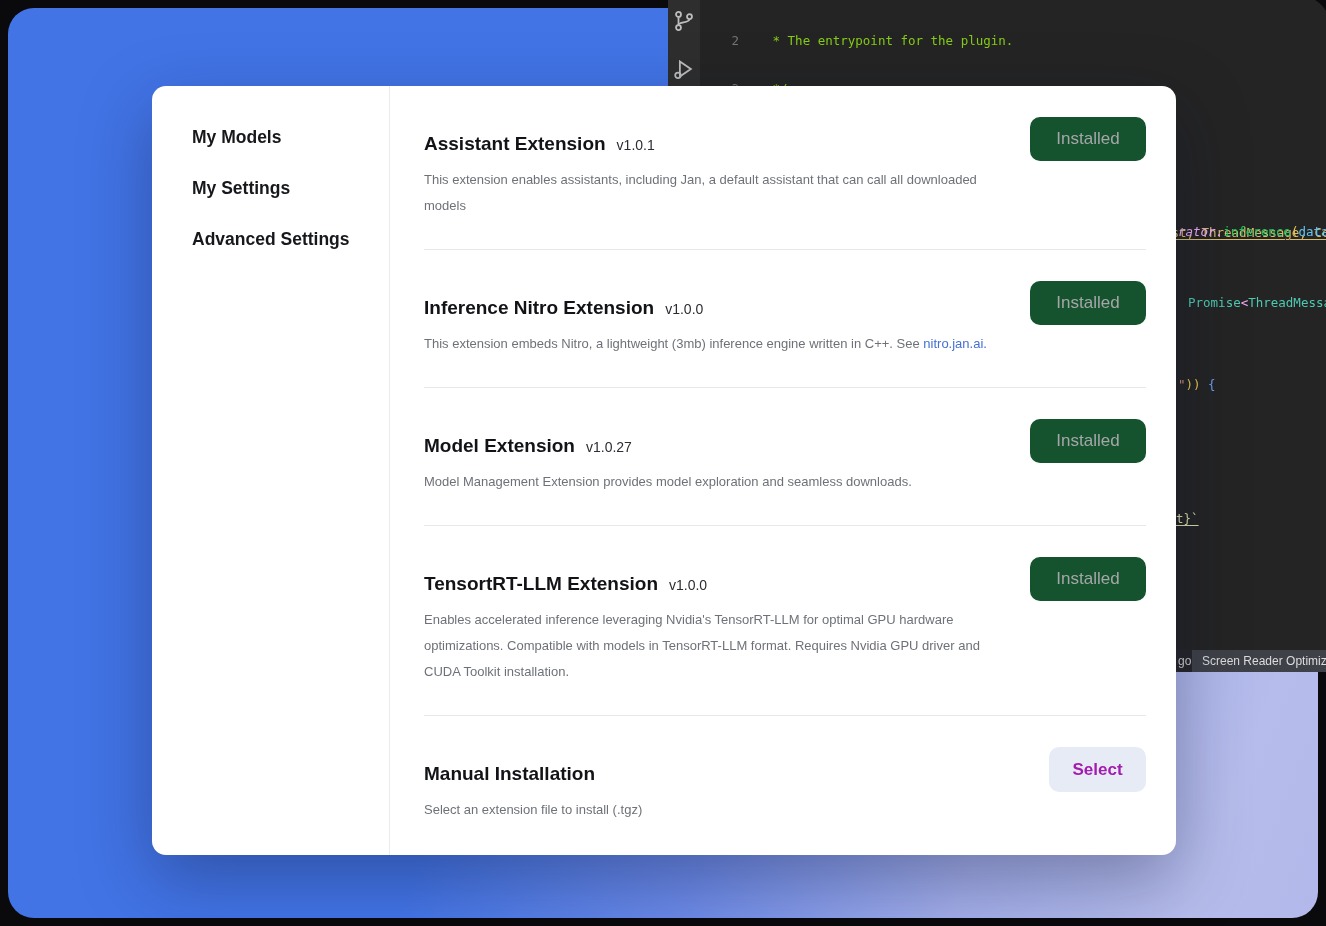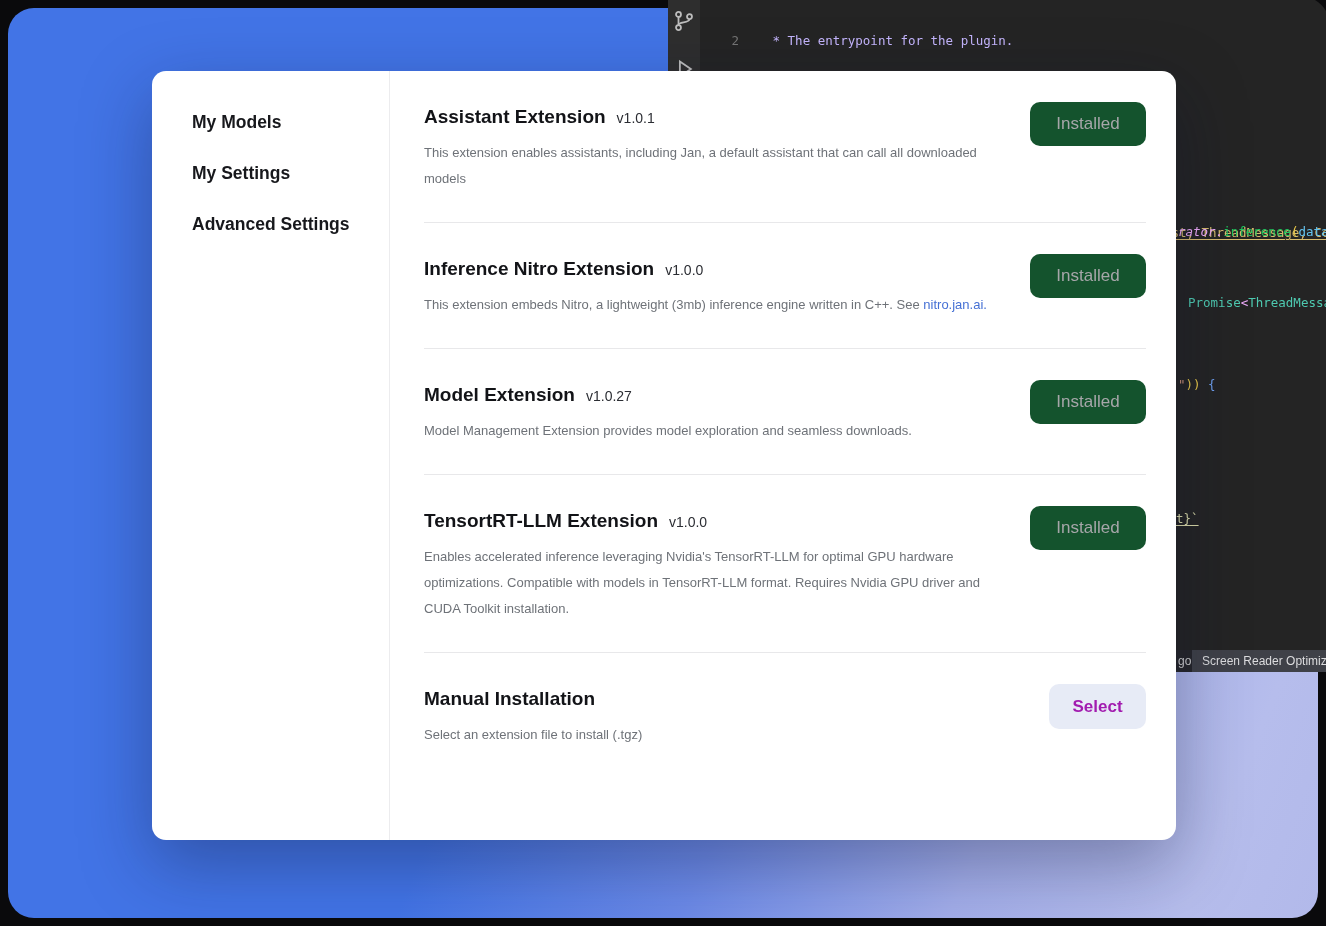--- a/index.html
+++ b/index.html
@@ -15,51 +15,51 @@
     border-radius:0 30px 0 0;overflow:hidden;}
   .activity-bar{position:absolute;left:0;top:0;width:32px;height:100%;background:#2e2e2e;}
   .ab-icon{position:absolute;left:5px;width:22px;height:22px;color:#bdbdbd;}
   .ab-icon.src{top:14px;}
   .ab-icon.dbg{top:62px;}
   .editor{position:absolute;left:32px;top:0;right:0;font-family:"DejaVu Sans Mono",monospace;
     font-size:12.5px;line-height:16px;padding-top:5px;white-space:pre;}
   .code-line{display:flex;height:16px;}
   .gutter{width:55px;text-align:right;padding-right:16px;box-sizing:border-box;color:#757575;flex:none;}
   .code-text{padding-left:10px;}
-  .c-comment{color:#c4b5fd;}
+  .c-comment{color:#84cc16;}
   .c-keyword{color:#c586c0;}
   .c-import{color:#d8bc6e;text-decoration:underline;text-underline-offset:2px;}
   .cursor{display:inline-block;width:1px;height:13px;background:#b5b5b5;vertical-align:middle;margin-left:10px;}
   .snippet{position:absolute;font-family:"DejaVu Sans Mono",monospace;font-size:12.5px;white-space:pre;}
   .sn-plain{color:#f0abfc;font-style:italic;}
   .sn-method{color:#22c55e;}
   .sn-var{color:#63c3f0;}
   .sn-bracket{color:#e8c84a;}
   .sn-type{color:#4ec9b0;}
   .sn-string{color:#ce9178;}
   .sn-brace{color:#6f9ff0;}
   .sn-template{color:#dcdcaa;text-decoration:underline;text-underline-offset:2px;}
   .status-bar{position:absolute;left:0;right:0;bottom:0;height:22px;background:#26262a;
     font-size:12px;color:#cfcfcf;line-height:22px;}
   .sb-left{position:absolute;left:510px;top:0;}
   .sb-segment{position:absolute;left:524px;right:-6px;top:0;bottom:0;background:#3f4148;
     padding-left:10px;white-space:nowrap;overflow:hidden;color:#dcdcde;}
 
   
-  .modal{position:absolute;left:152px;top:71px;width:1024px;height:769px;background:#ffffff;
+  .modal{position:absolute;left:152px;top:86px;width:1024px;height:769px;background:#ffffff;
     border-radius:14px;box-shadow:0 24px 70px rgba(15,20,50,.35);display:flex;}
   .sidebar{width:238px;flex:none;border-right:1px solid #ececee;padding:29px 16px 0;box-sizing:border-box;}
   .nav-item{height:44px;border-radius:9px;display:flex;align-items:center;padding-left:24px;
     margin-bottom:7px;font-size:17.5px;font-weight:bold;color:#17181c;cursor:pointer;}
   .nav-item.selected{background:#f1f1f2;}
   .main{flex:1;padding:0 30px 0 34px;box-sizing:border-box;}
   .ext-row{position:relative;padding:34px 0 30px;border-bottom:1px solid #e8e8ea;}
   .ext-row.last{border-bottom:none;}
   .ext-title{display:flex;align-items:baseline;gap:11px;}
-  .ext-name{font-size:19px;line-height:23px;font-weight:bold;color:#121317;}
+  .ext-name{font-size:19px;line-height:23px;font-weight:bold;color:#121317;margin-top:12px;}
   .ext-version{font-size:14px;color:#2b2d33;}
   .ext-desc{margin-top:12px;max-width:585px;font-size:13px;line-height:26px;color:#6e7278;}
   .ext-link{color:#4570d4;cursor:pointer;text-decoration:none;}
   .btn{position:absolute;top:31px;right:0;height:44px;border:none;border-radius:10px;
     font-family:"Liberation Sans",sans-serif;font-size:17px;display:flex;align-items:center;justify-content:center;}
   .btn-installed{width:116px;background:#14532d;color:#a6a6a9;}
   .btn-select{width:97px;height:45px;background:#e7ebf6;color:#a21caf;font-weight:bold;cursor:pointer;}
 </style>
 </head>
 <body>

